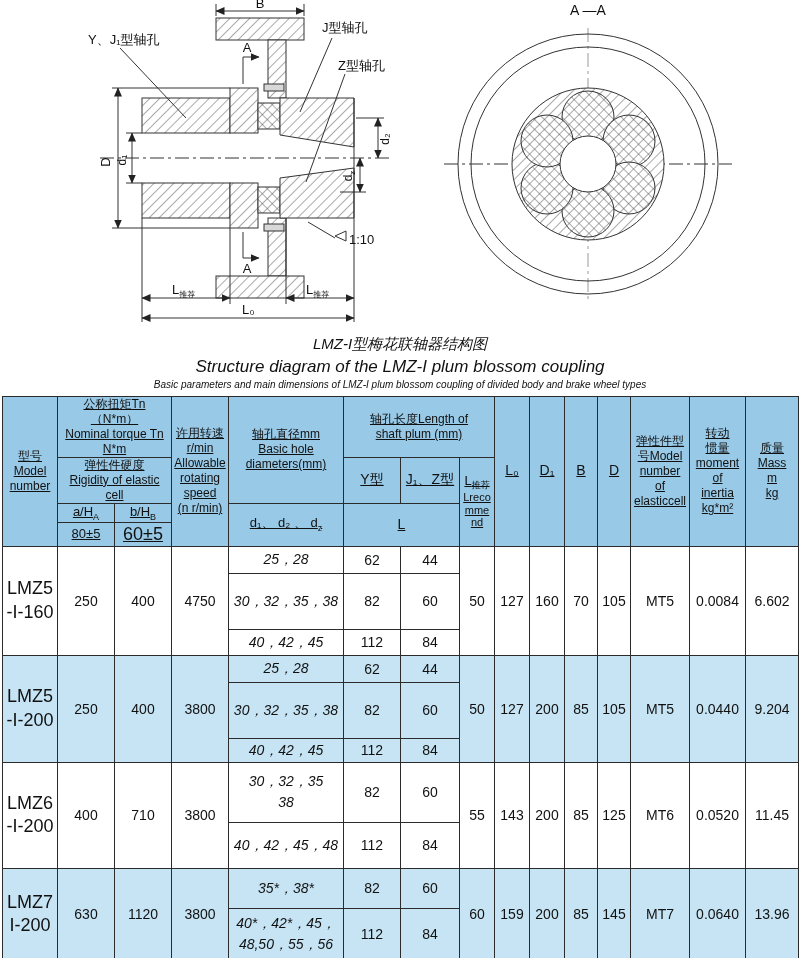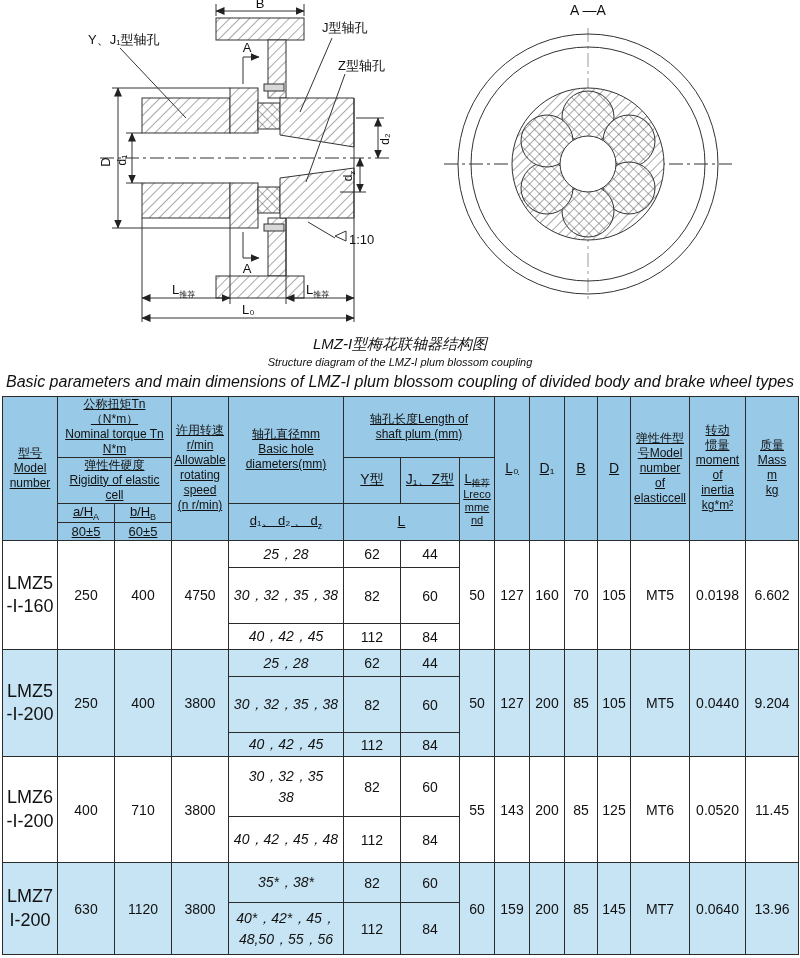--- a/index.html
+++ b/index.html
@@ -4,23 +4,23 @@
 <style>
   html,body{margin:0;padding:0;}
   body{
     width:800px;height:958px;background:#ffffff;color:#111;
     font-family:"Liberation Sans","DejaVu Sans",sans-serif;
     overflow:hidden;
   }
   .drawings{width:800px;height:332px;position:relative;}
   .captions{text-align:center;line-height:1.25;font-style:italic;}
   .cap-zh1{font-size:15px;margin-top:3px;}
-  .cap-en1{font-size:11px;margin-top:2px;}
+  .cap-en1{font-size:17px;margin-top:2px;}
   .cap-zh2{font-size:15px;margin-top:11px;}
-  .cap-en2{font-size:16px;margin-top:2px;}
+  .cap-en2{font-size:10px;margin-top:2px;}
   table.spec{
     border-collapse:collapse;table-layout:fixed;
     width:796px;margin:4px 0 0 2px;
   }
   table.spec th,table.spec td{
     border:1px solid #2b2b2b;padding:0 2px;overflow:hidden;
     font-weight:normal;vertical-align:middle;text-align:center;
   }
   thead th{background:#98c9e7;font-size:12px;line-height:1.25;text-decoration:underline;}
   thead th.big{font-size:14px;}
@@ -221,41 +221,41 @@
       <th rowspan="3" class="wrapbrk"><span style="font-size:13px">L</span><sub class="sm">推荐</sub><br><span>Lrecommend</span></th>
     </tr>
     <tr style="height:15px">
       <th style="font-size:13px"><span>a/H</span><sub class="sm">A</sub></th>
       <th style="font-size:13px"><span>b/H</span><sub class="sm">B</sub></th>
       <th rowspan="2" style="font-size:13px"><span>d₁、 d₂ 、 d</span><sub class="sm">z</sub></th>
       <th colspan="2" rowspan="2" class="big">L</th>
     </tr>
     <tr style="height:18px">
       <th style="font-size:13px">80±5</th>
-      <th style="font-size:13px">60±5</th>
+      <th style="font-size:18px">60±5</th>
     </tr>
   </thead>
   <tbody>
 
     <tr style="height:27px">
       <td rowspan="3" class="model pre">LMZ5
 -I-160</td>
       <td rowspan="3">250</td>
       <td rowspan="3">400</td>
       <td rowspan="3">4750</td>
       <td class="dia pre">25，28</td>
       <td>62</td>
       <td>44</td>
       <td rowspan="3">50</td>
       <td rowspan="3">127</td>
       <td rowspan="3">160</td>
       <td rowspan="3">70</td>
       <td rowspan="3">105</td>
       <td rowspan="3">MT5</td>
-      <td rowspan="3">0.0198</td>
+      <td rowspan="3">0.0084</td>
       <td rowspan="3">6.602</td>
     </tr>
     <tr style="height:56px">
       <td class="dia pre">30，32，35，38</td>
       <td>82</td>
       <td>60</td>
     </tr>
     <tr style="height:26px">
       <td class="dia pre">40，42，45</td>
       <td>112</td>

